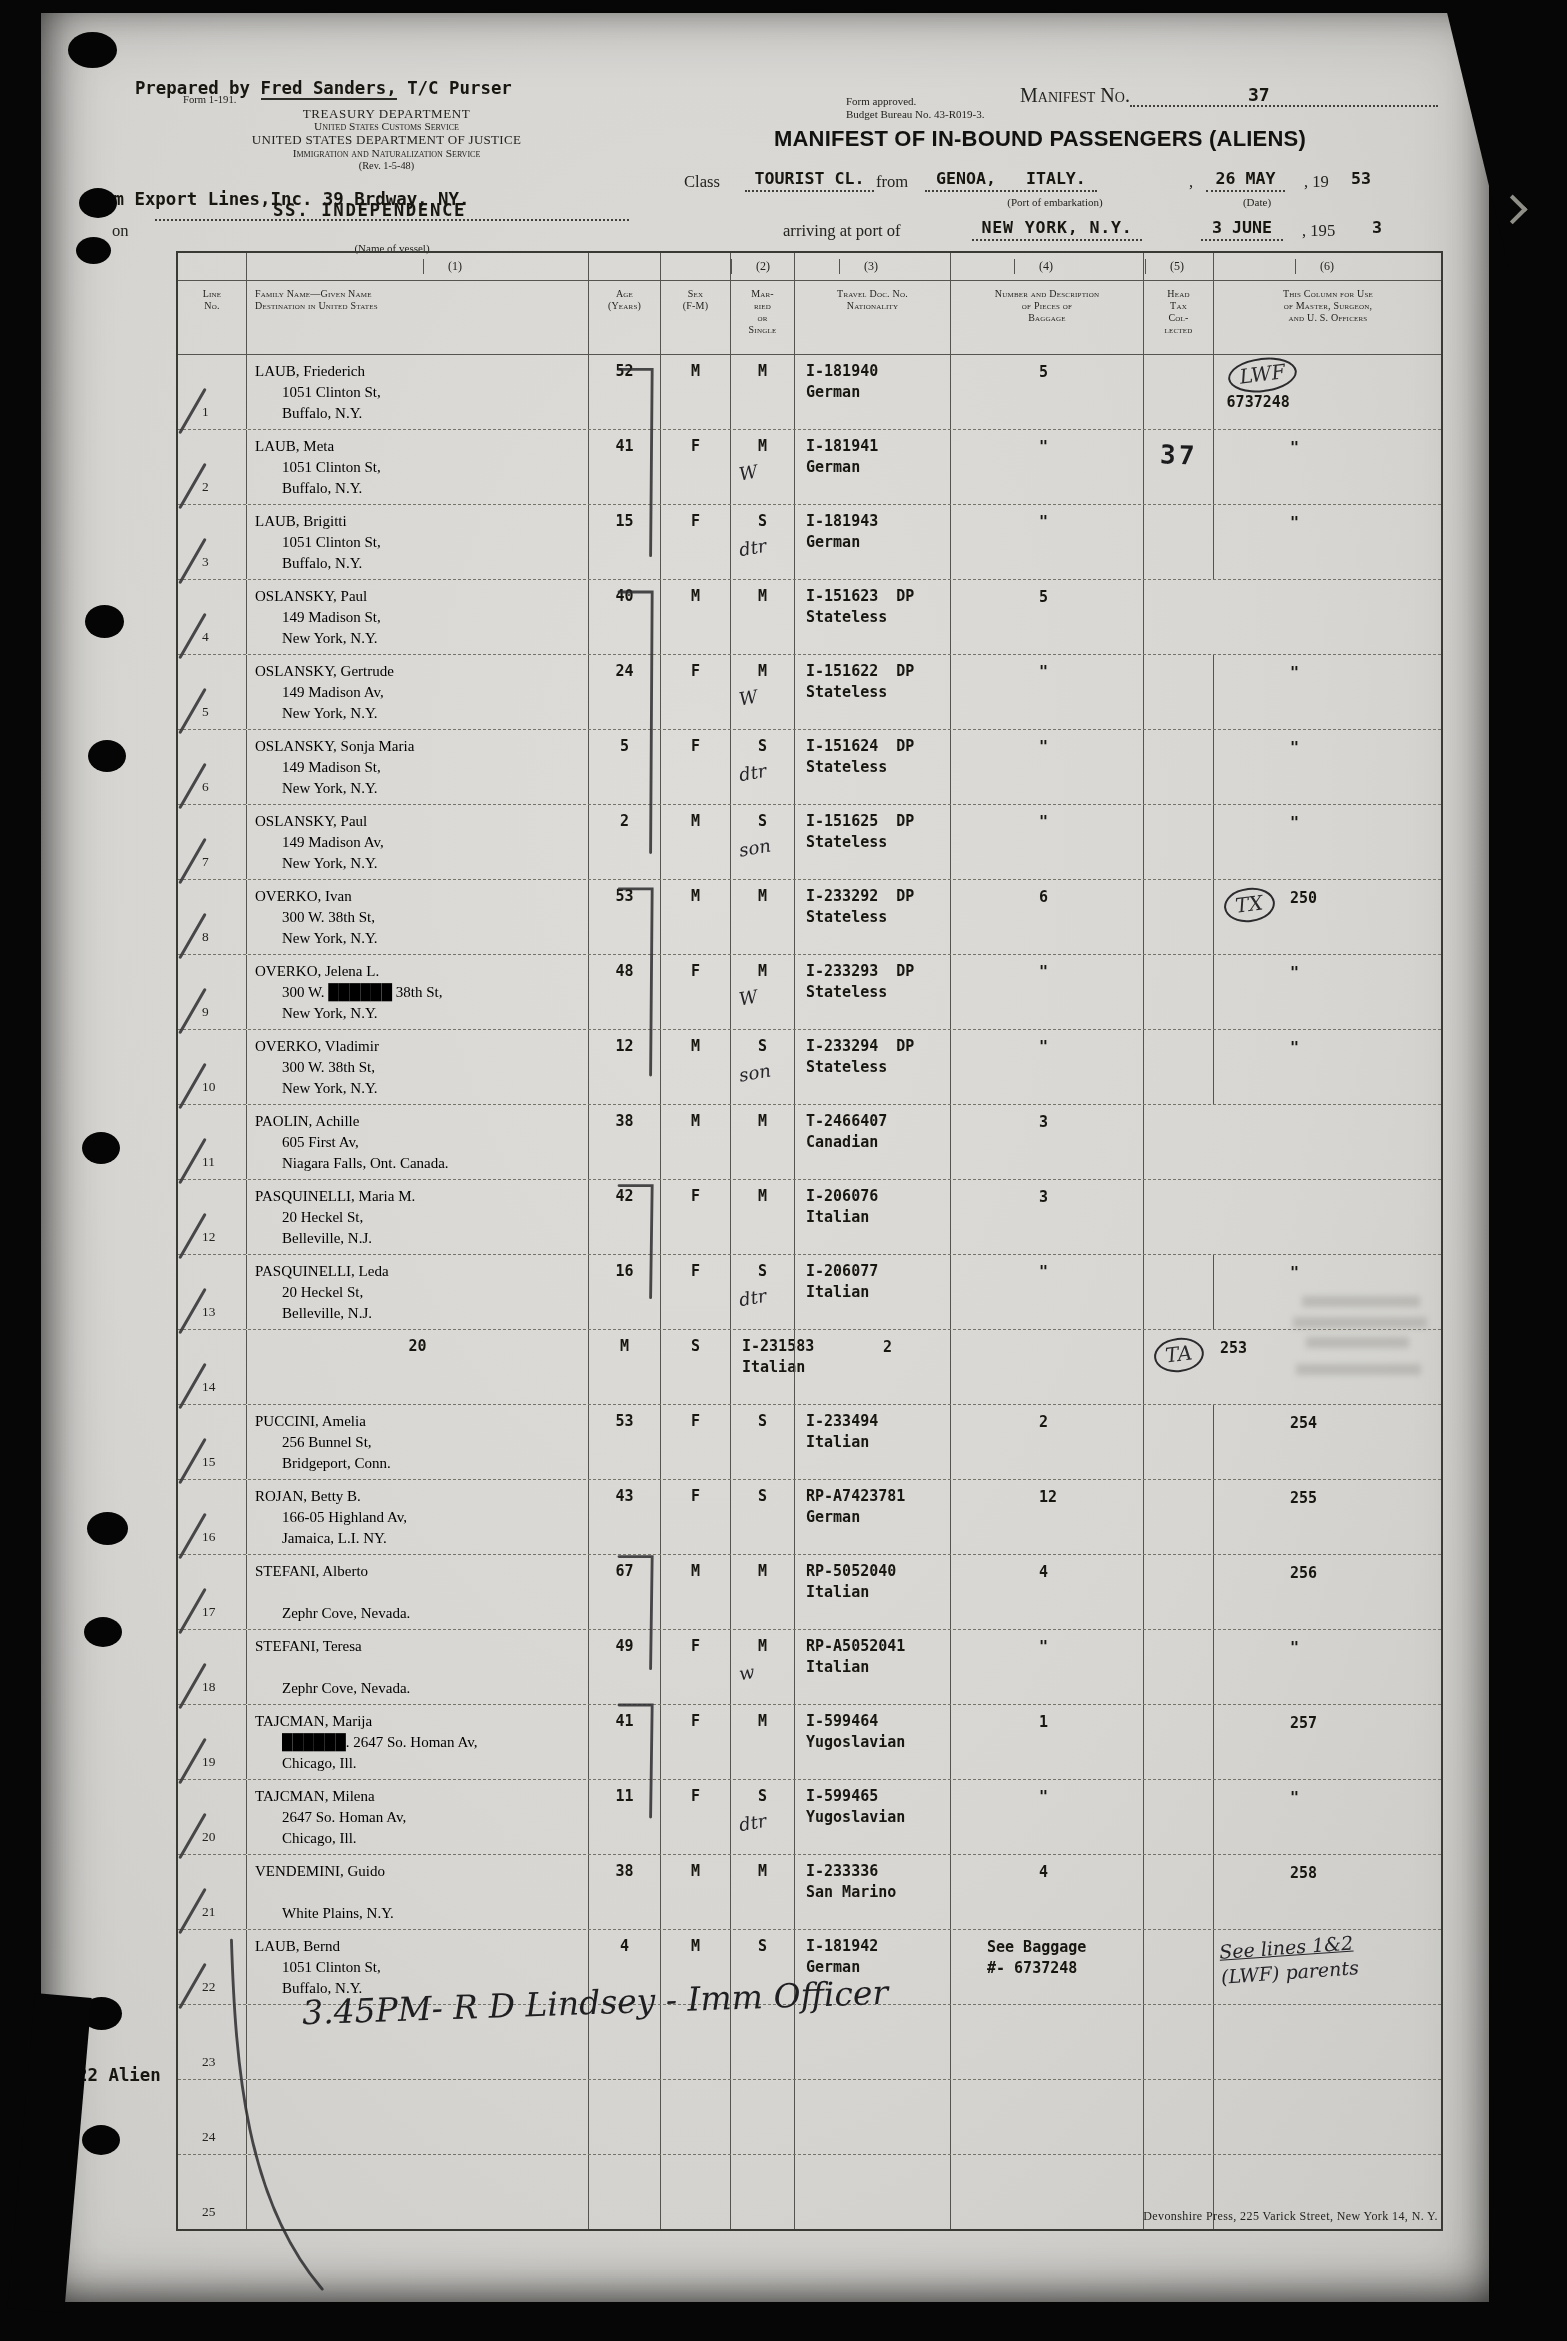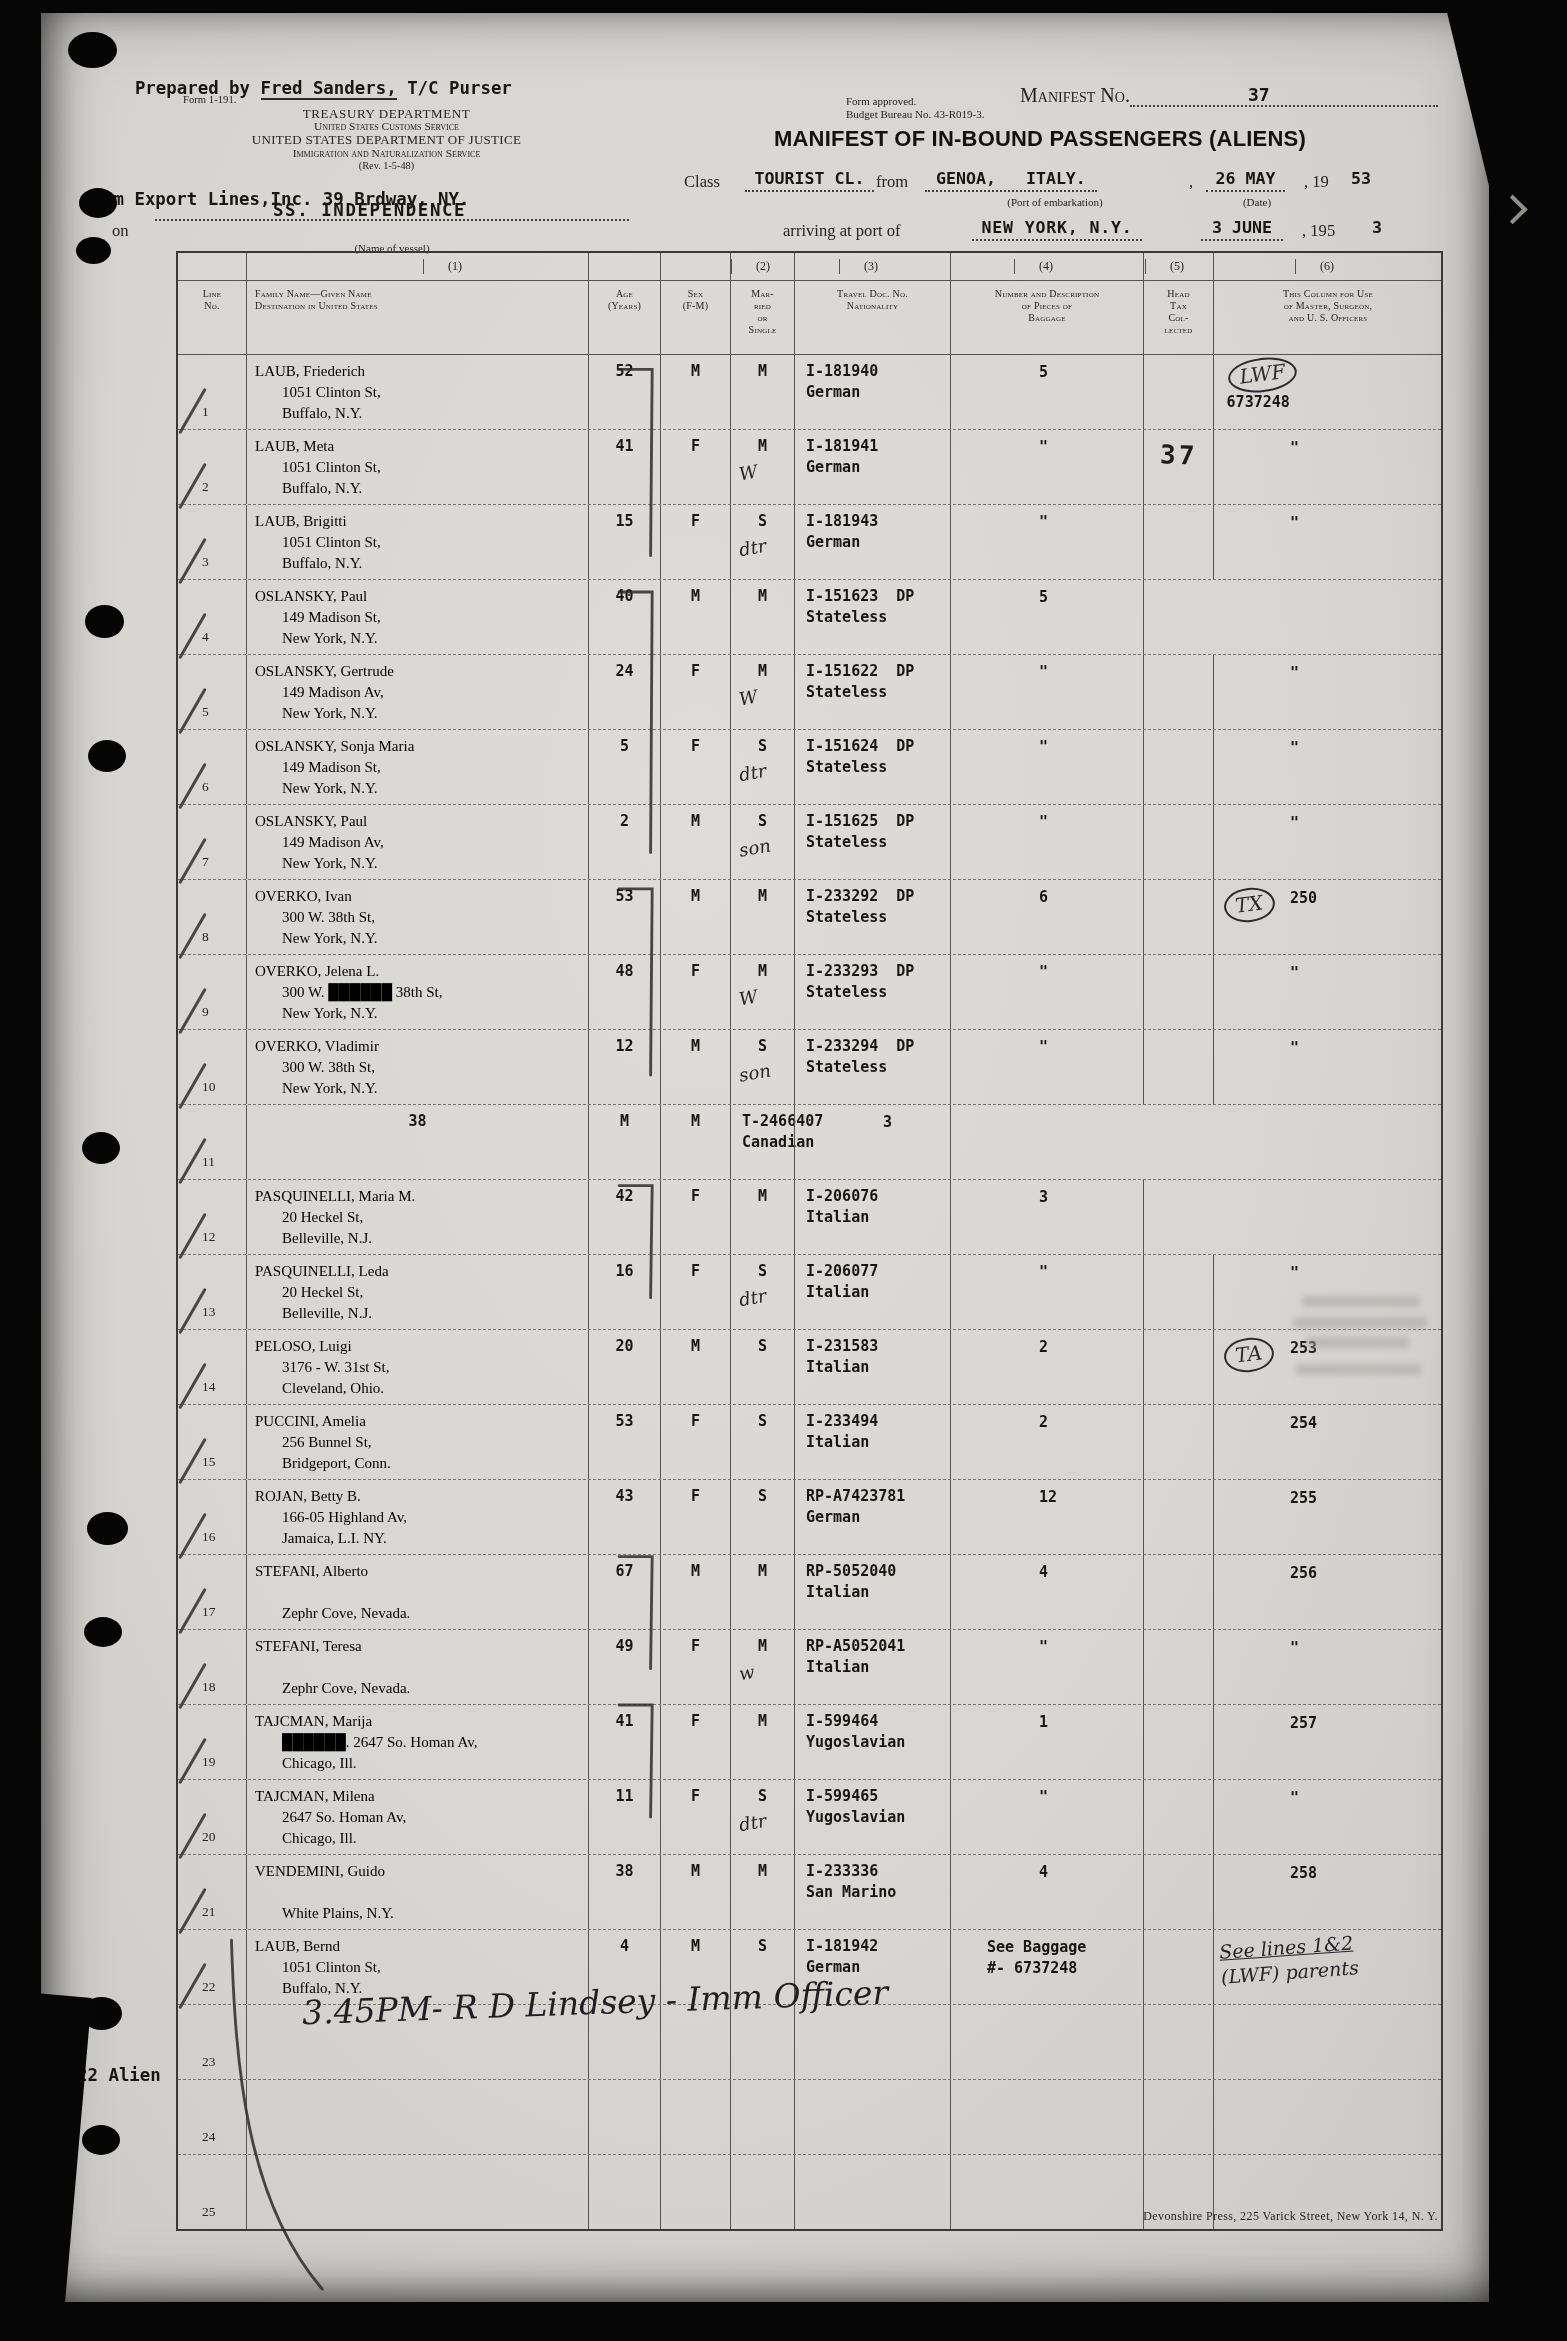--- a/index.html
+++ b/index.html
@@ -481,20 +481,25 @@
       
       <span class="off-text typed">"</span>
       <div class="off-hw"></div>
     </div>
   </div>
         <div class="trow grid9 checked">
     <div class="c c-no">
       <span class="check"></span>
       <span class="no">11</span>
     </div>
+    <div class="c c-name">
+      <div class="nl nl1">PAOLIN, Achille</div>
+      <div class="nl nl2">605 First Av,</div>
+      <div class="nl nl3">Niagara Falls, Ont. Canada.</div>
+    </div>
     <div class="c c-age">
             <span class="agev typed">38</span>
           </div>
     <div class="c c-sex">
             <span class="sexv typed">M</span>
           </div>
     <div class="c c-ms">
       <span class="msv typed">M</span>
       <span class="hw-ms hw"></span>
     </div>
@@ -561,25 +566,20 @@
     <div class="c c-off">
       
       <span class="off-text typed">"</span>
       <div class="off-hw"></div>
     </div>
   </div>
         <div class="trow grid9 checked">
     <div class="c c-no">
       <span class="check"></span>
       <span class="no">14</span>
-    </div>
-    <div class="c c-name">
-      <div class="nl nl1">PELOSO, Luigi</div>
-      <div class="nl nl2">3176 - W. 31st St,</div>
-      <div class="nl nl3">Cleveland, Ohio.</div>
     </div>
     <div class="c c-age">
             <span class="agev typed">20</span>
           </div>
     <div class="c c-sex">
             <span class="sexv typed">M</span>
           </div>
     <div class="c c-ms">
       <span class="msv typed">S</span>
       <span class="hw-ms hw"></span>

